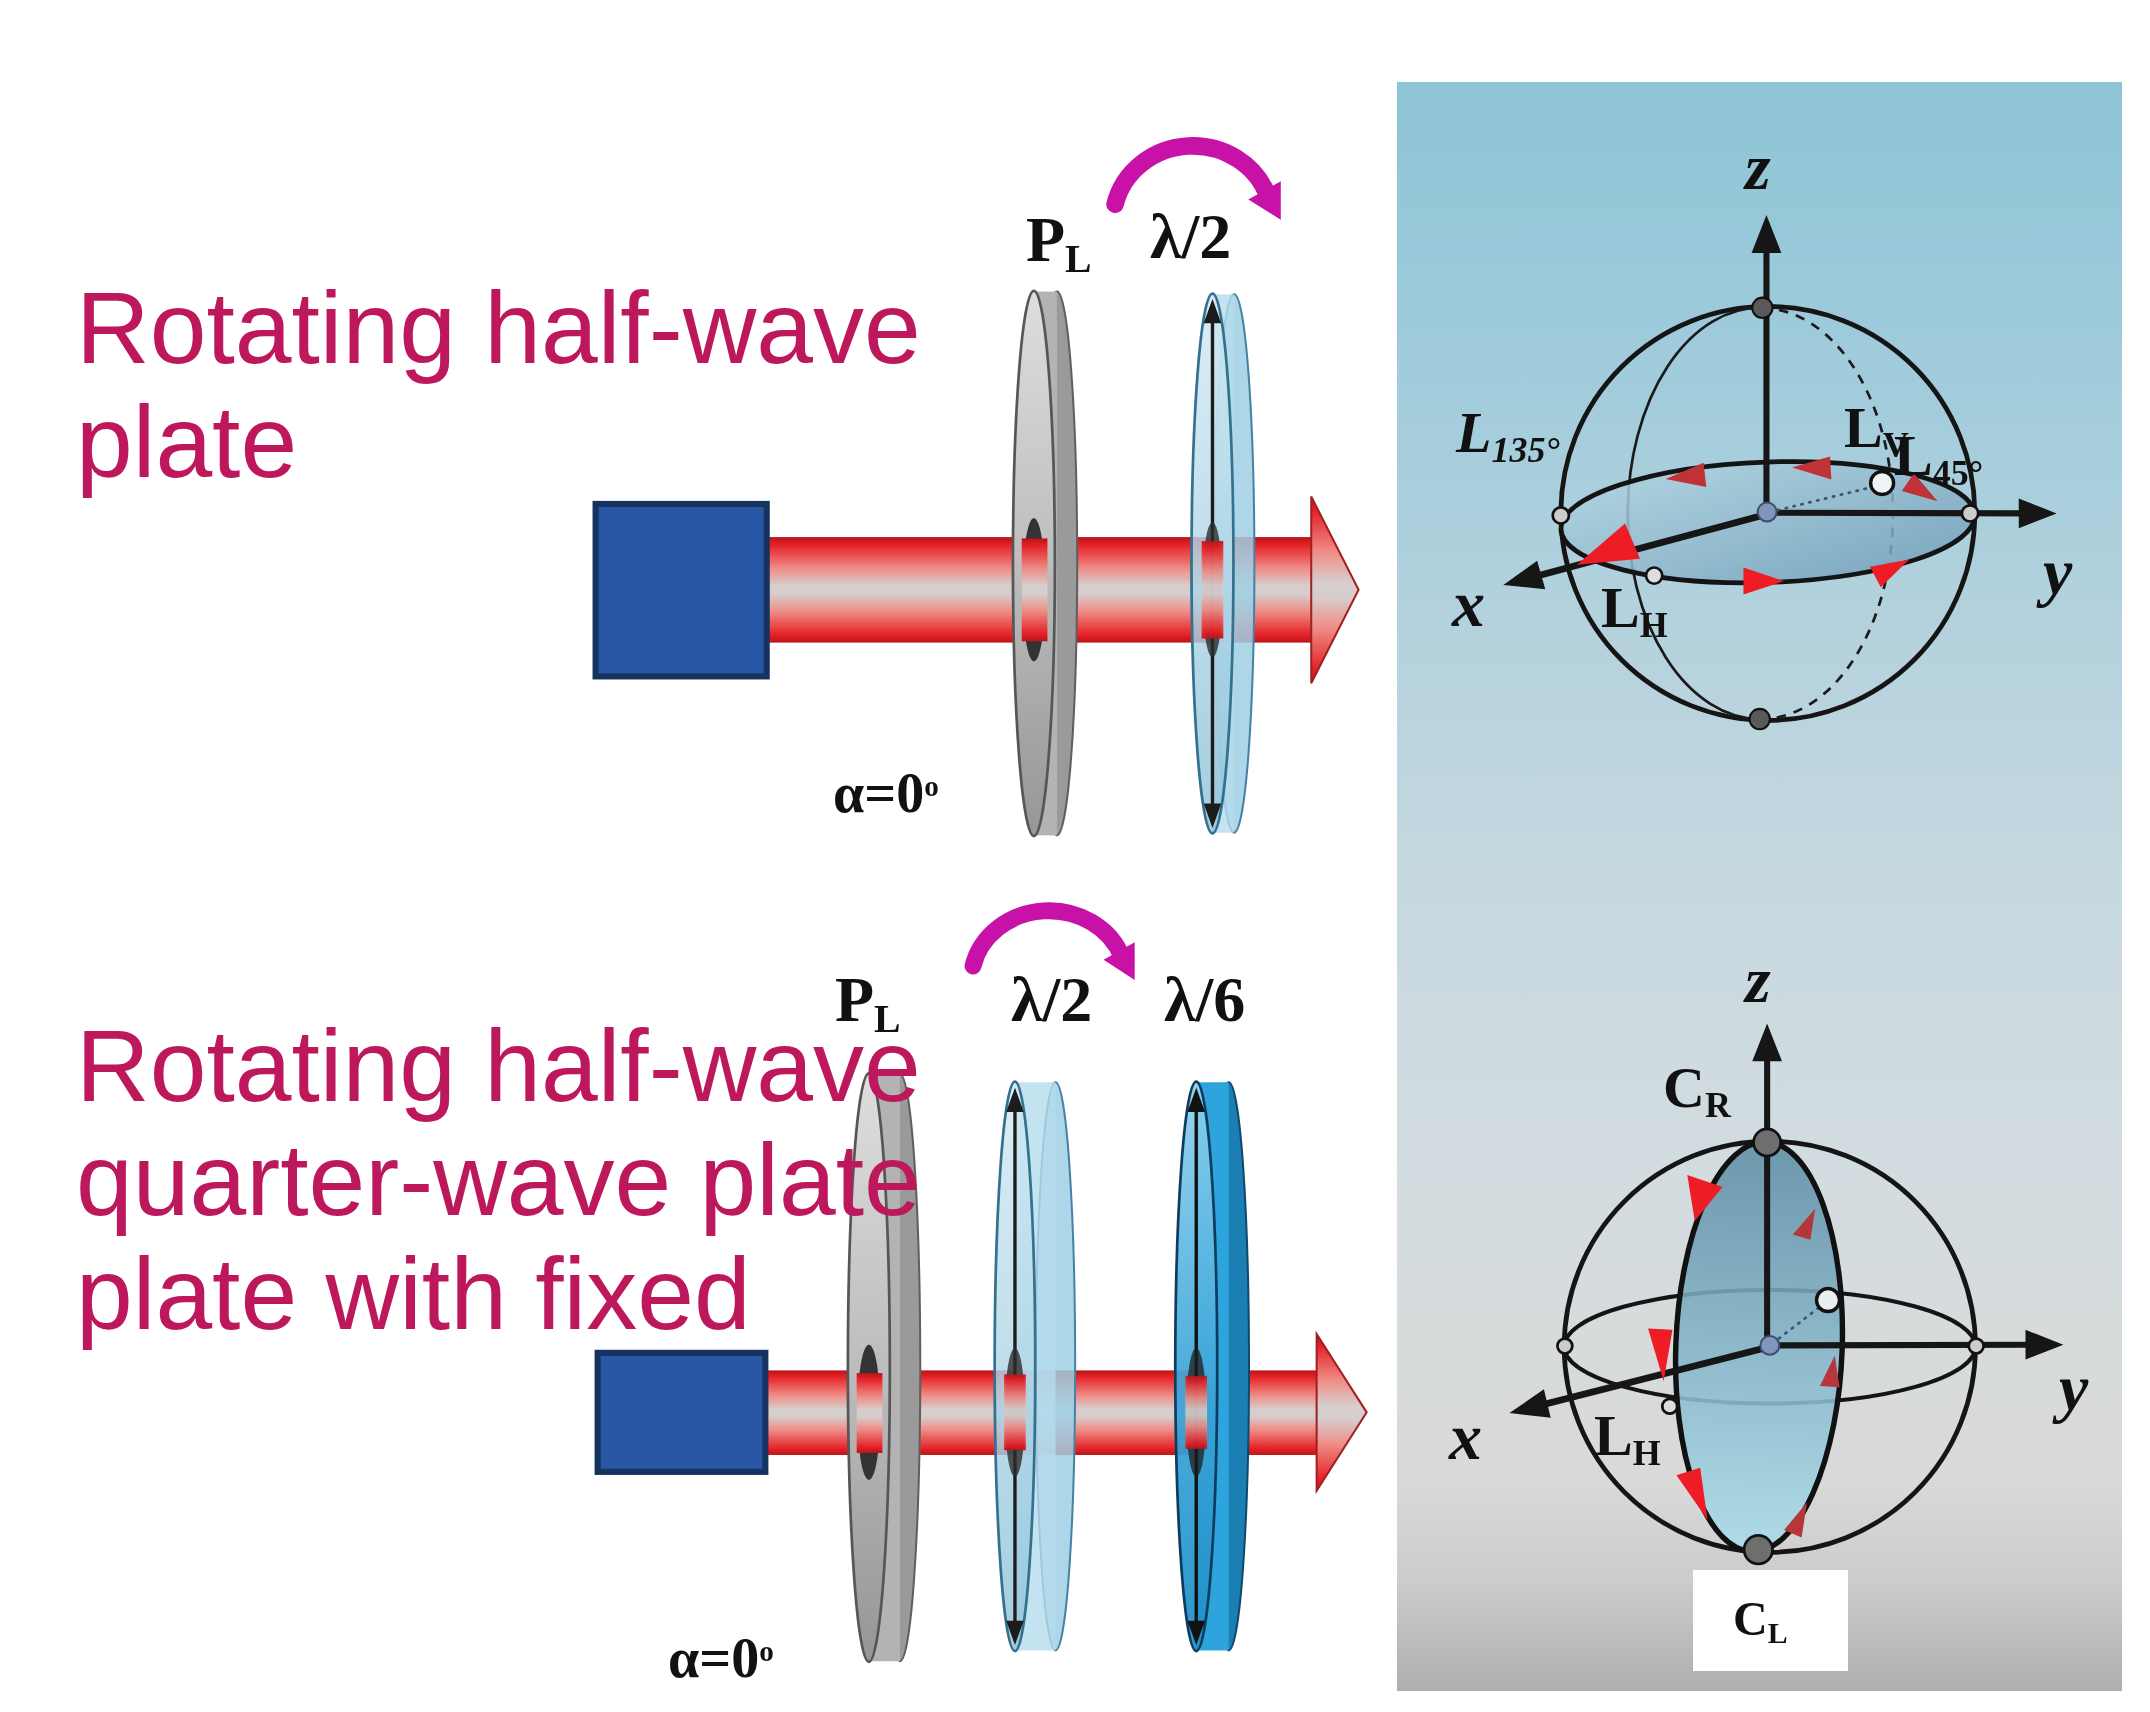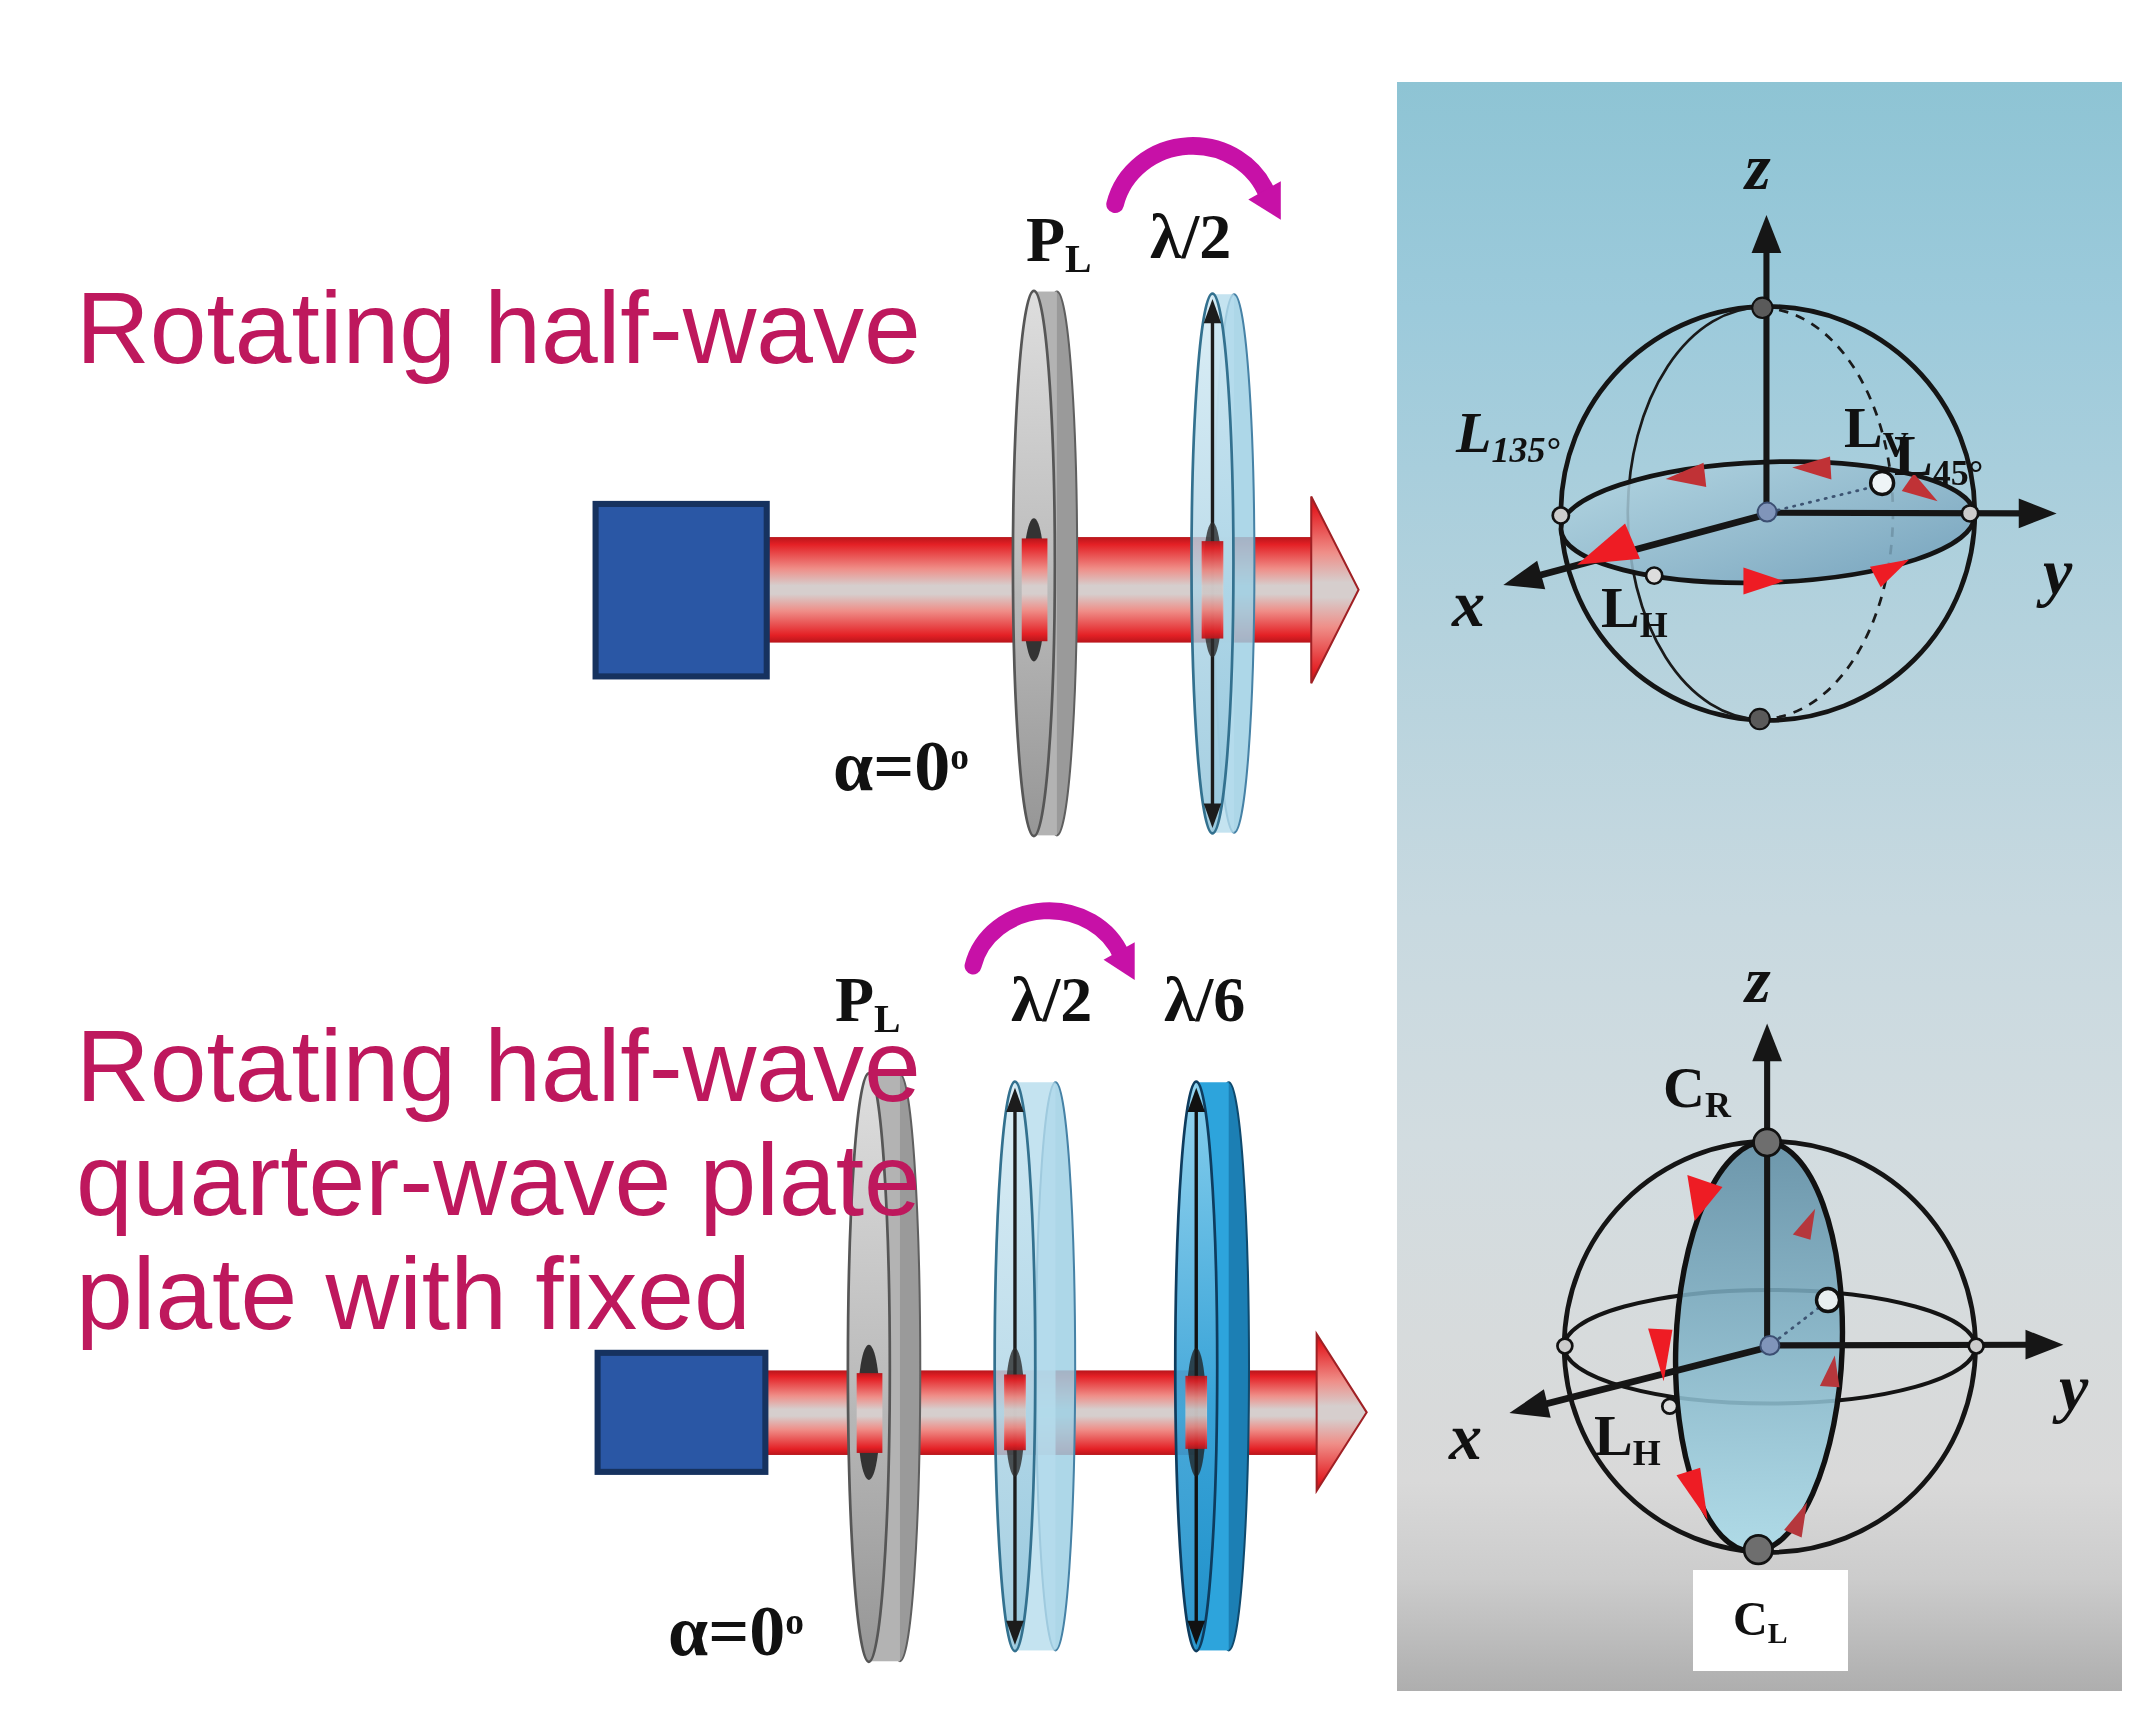--- a/index.html
+++ b/index.html
@@ -7,21 +7,21 @@
          font-family:"Liberation Sans",sans-serif;}
   #gfx{position:absolute;left:0;top:0;}
   .panel{position:absolute;left:1397px;top:82px;width:725px;height:1609px;
          background:linear-gradient(180deg,#8ec4d4 0%,#9ccadb 14%,#b4d2dd 34%,
                     #c8d9e0 52%,#d2dce0 66%,#d7dbdc 78%,#d9d9d9 87%,#cccccc 93%,#aeaeae 100%);}
   .heading{position:absolute;color:#be185d;font-size:102px;line-height:114px;letter-spacing:0px;}
   .lbl{position:absolute;color:#111;font-family:"Liberation Serif",serif;font-weight:bold;white-space:nowrap;}
   .lbl sub{font-size:0.62em;line-height:0;vertical-align:-0.28em;}
   .lbl sup{font-size:0.52em;line-height:0;vertical-align:0.55em;}
   .optlbl{font-size:64px;}
-  .anglbl{font-size:72px;}
+  .anglbl{font-size:56px;margin-top:36px;}
   .sphlbl{font-size:58px;}
   .axlbl{font-size:66px;font-style:italic;}
   .clbox{position:absolute;left:1693px;top:1570px;width:155px;height:101px;background:#ffffff;}
 </style>
 </head>
 <body>
 
 <div id="stage">
 
   <div class="panel"></div>
@@ -196,20 +196,21 @@
       <circle cx="2702" cy="1922" r="17" fill="#e8eef0" stroke="#111" stroke-width="5"></circle>
       <circle cx="2468" cy="2079" r="11" fill="#dddddd" stroke="#111" stroke-width="4"></circle>
       <circle cx="2612" cy="1689" r="20" fill="#6e6e6e" stroke="#111" stroke-width="4"></circle>
       <circle cx="2599" cy="2291" r="21" fill="#6e6e6e" stroke="#111" stroke-width="4"></circle>
       <circle cx="2616" cy="1989" r="14" fill="#8095ba" stroke="#3c4f72" stroke-width="3"></circle>
     </g>
   </svg>
 
   <div class="heading" style="left:76px;top:271px;">
     <div>Rotating half-wave</div>
+    <div>plate</div>
   </div>
 
   <div class="heading" style="left:76px;top:1009px;">
     <div>Rotating half-wave</div>
     <div>quarter-wave plate</div>
     <div>plate with fixed</div>
   </div>
 
   <div class="lbl optlbl" style="left:1026px;top:203px;">
     <span>P</span><sub>L</sub>

